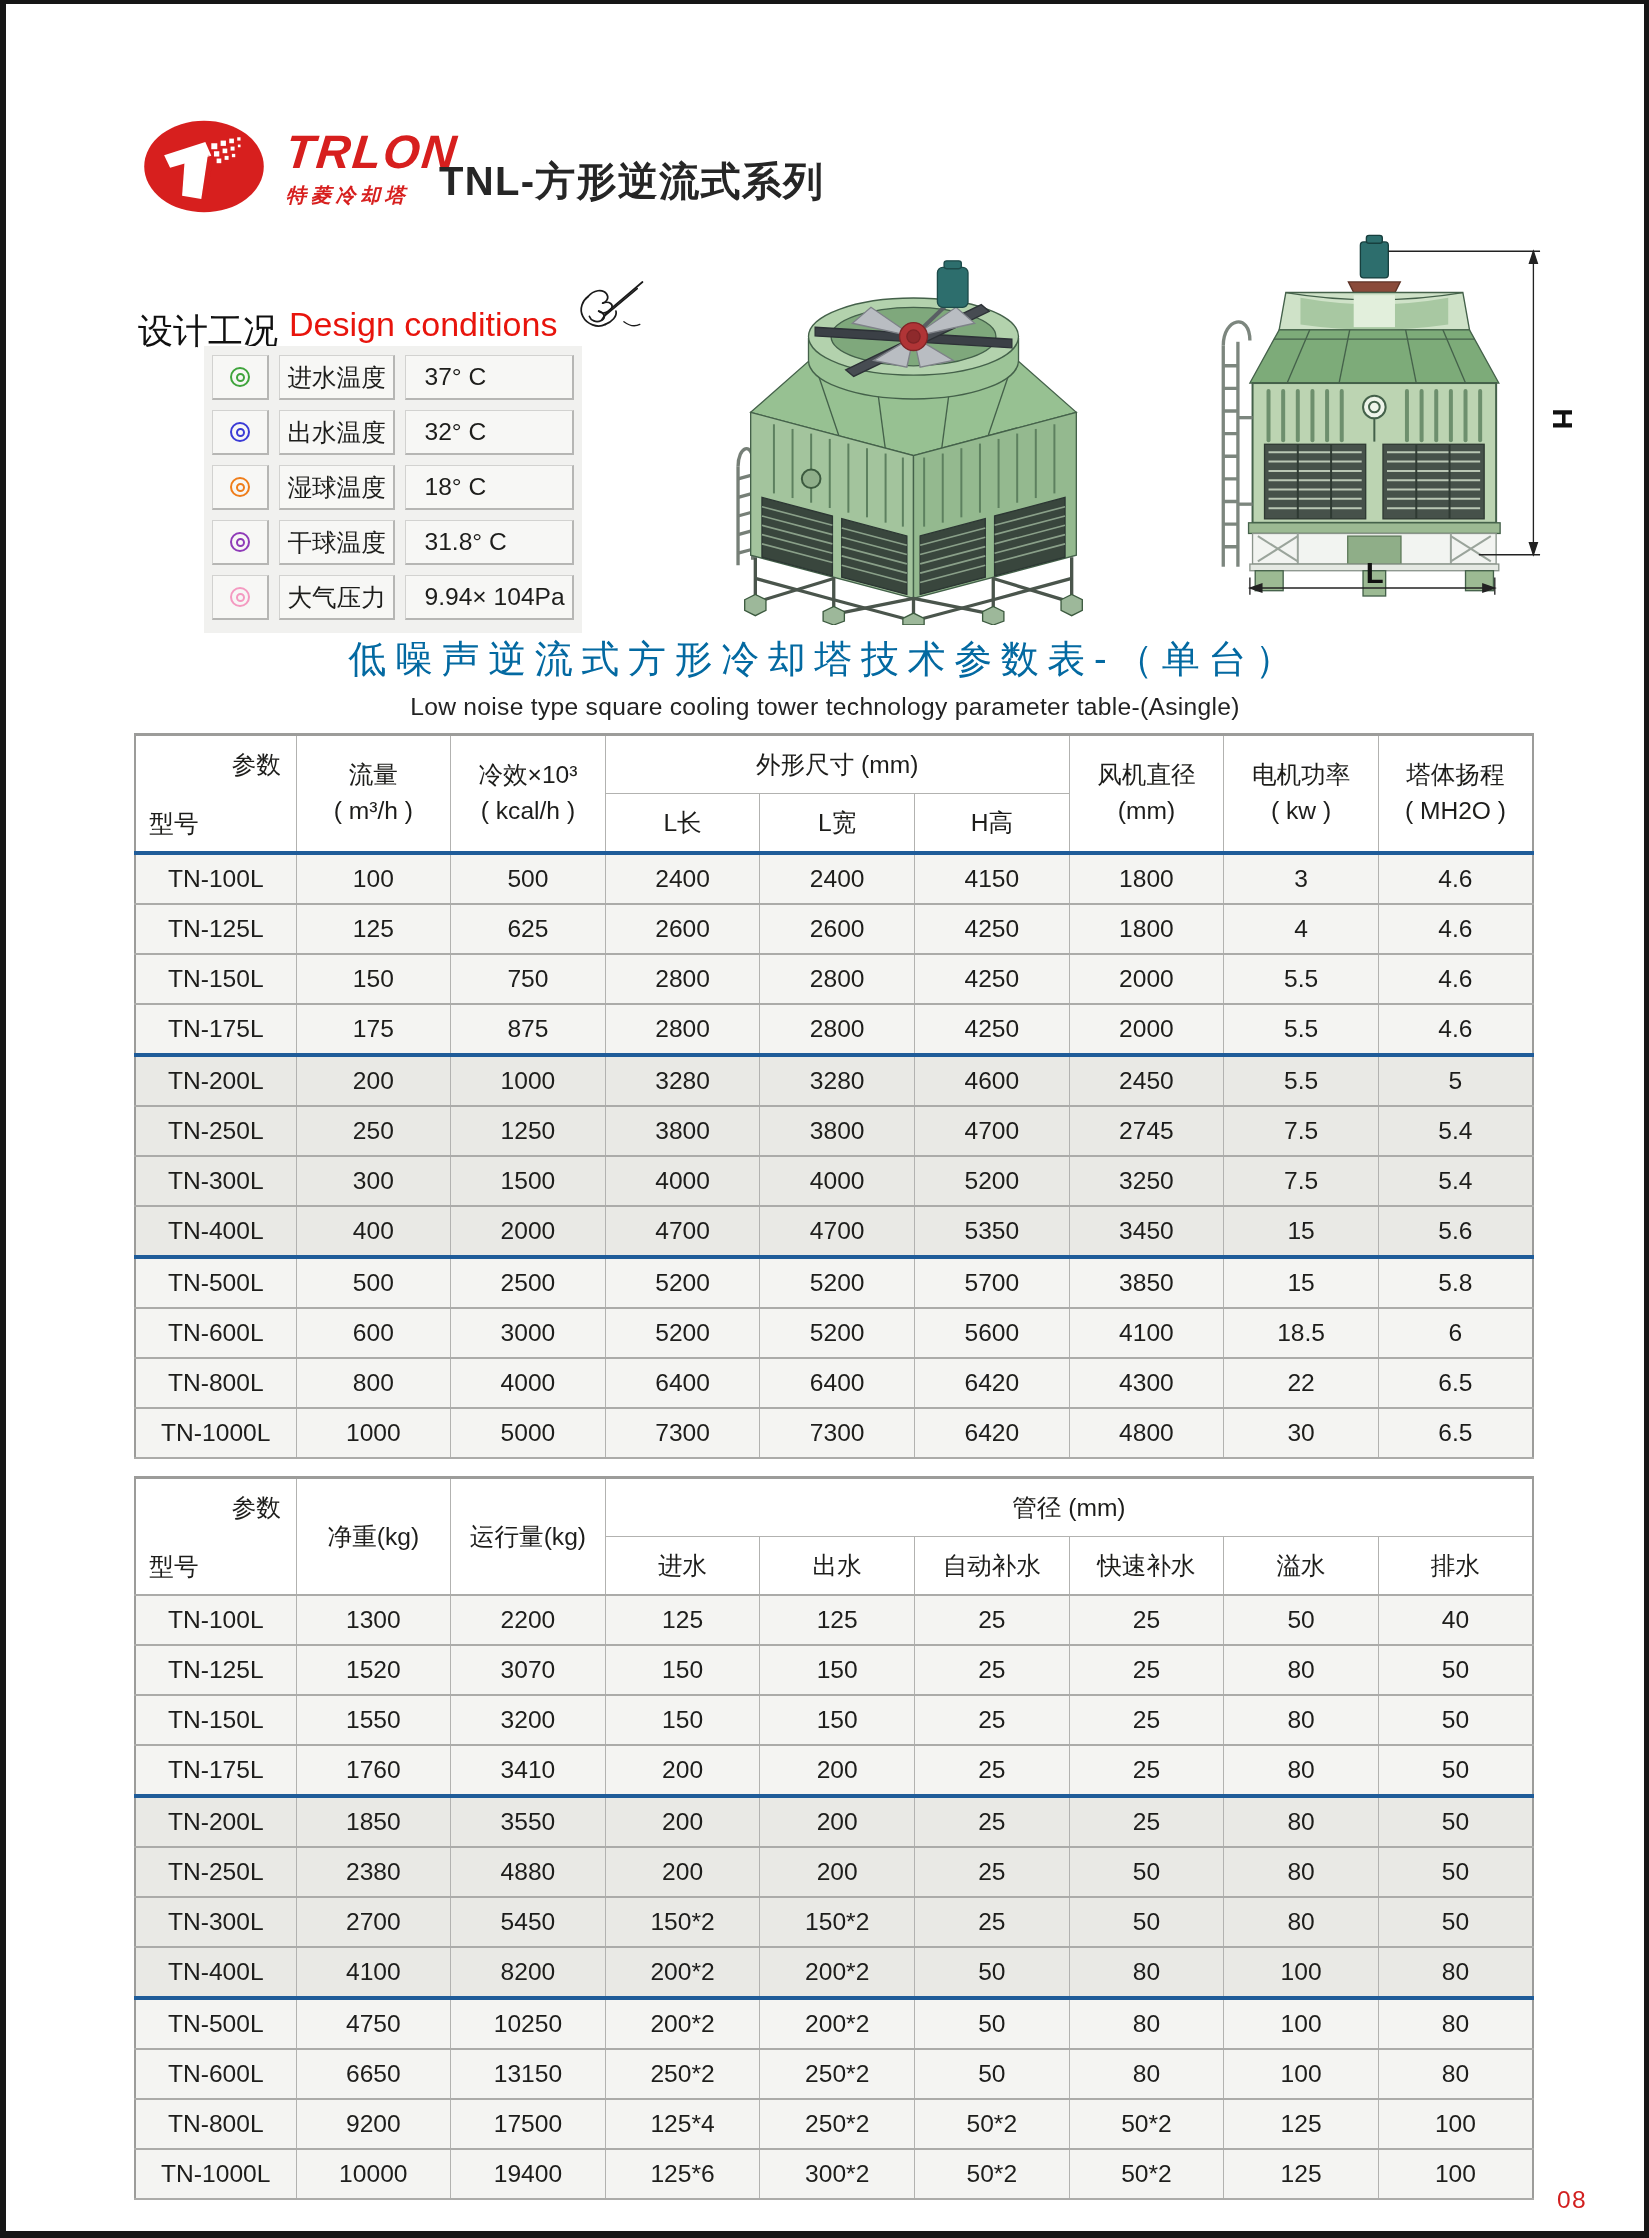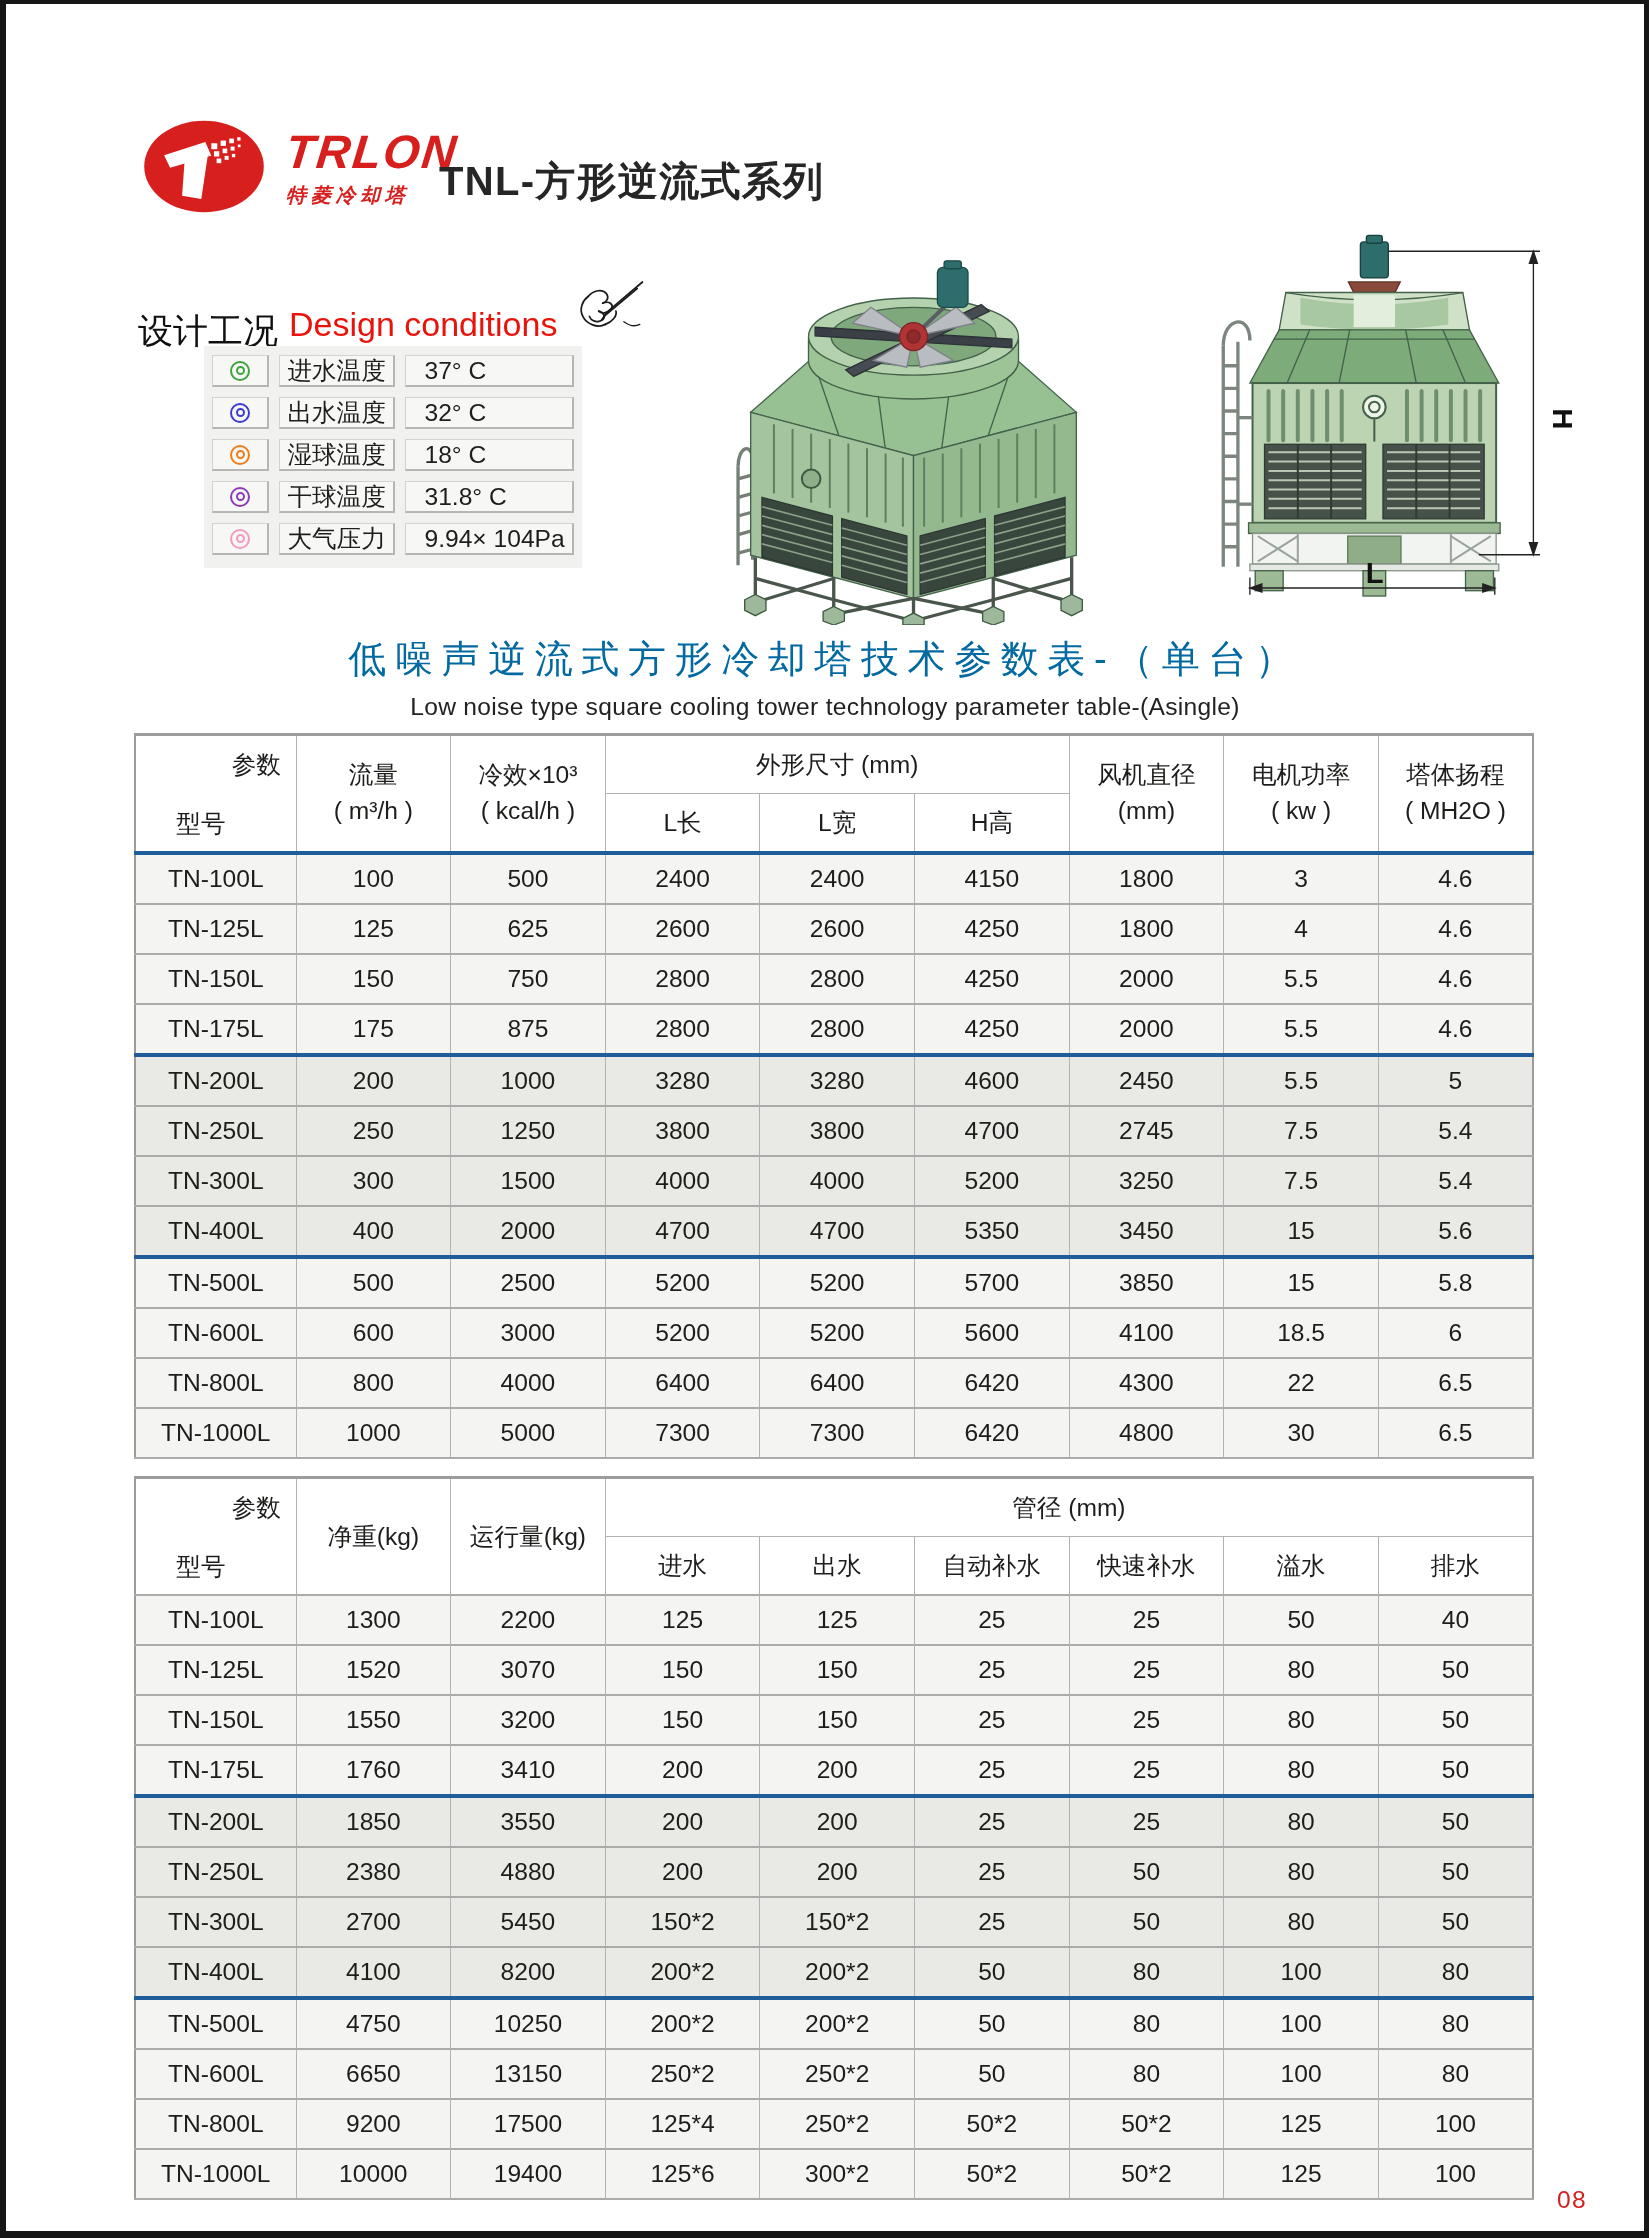--- a/index.html
+++ b/index.html
@@ -15,21 +15,21 @@
   .logo-brand { font-size:47px; font-weight:800; font-style:italic; color:#d71f1e; letter-spacing:2px; transform:skewX(-6deg); line-height:1; }
   .logo-cn { font-size:20px; font-weight:700; font-style:italic; color:#d71f1e; letter-spacing:4.7px; margin-top:9.3px; line-height:1; }
   .series-title { position:absolute; left:433px; top:150px; font-size:40px; font-weight:800; letter-spacing:1.3px; color:#262626; }
   
   .dc-heading { position:absolute; left:132px; top:274px; display:flex; align-items:flex-end; gap:11px; }
   .dc-cn { font-size:35px; color:#101010; line-height:1; }
   .dc-en { font-size:34px; color:#e8140c; line-height:1.1; border-bottom:1.3px solid #a9c0d8; padding-bottom:4px; }
   .dc-hand { margin-bottom:13.3px; }
   .dc-panel { position:absolute; left:198px; top:342px; width:378px; background:#f1f1ef; padding:9.3px 8px 2.7px 8px; box-sizing:border-box; }
   .dc-row { display:flex; gap:10px; margin-bottom:10px; }
-  .dc-box { background:#f7f7f5; border:0.7px solid #d2d2d0; border-right:2px solid #b6b6b4; border-bottom:2px solid #b6b6b4; box-sizing:border-box; height:32px; display:flex; align-items:center; }
+  .dc-box { background:#f7f7f5; border:0.7px solid #d2d2d0; border-right:2px solid #b6b6b4; border-bottom:2px solid #b6b6b4; box-sizing:border-box; height:45px; display:flex; align-items:center; }
   .dc-icon { width:58px; justify-content:center; }
   .dc-label { width:117px; justify-content:center; font-size:24.6px; }
   .dc-value { width:171px; padding-left:18.6px; font-size:24.6px; }
   .ring { width:16px; height:16px; border-radius:50%; border:2px solid; display:flex; align-items:center; justify-content:center; }
   .ring-in { width:5.3px; height:5.3px; border-radius:50%; border:2px solid; }
   
   .tower-iso { position:absolute; left:668px; top:189px; }
   .tower-front { position:absolute; left:1180px; top:214px; }
   
   .sec { position:absolute; top:630px; left:0; right:0; text-align:center; }
@@ -44,21 +44,21 @@
   .ptable thead th div { line-height:1.25; }
   .ptable thead th .h2 { margin-top:5.3px; }
   .ptable tbody td { height:48px; font-size:24.6px; font-weight:400; background:#f4f4f2; border-bottom-width:2px; border-bottom-color:#ababa9; }
   .ptable tbody tr.dark td { background:#e9e9e5; }
   .ptable tbody tr.bsep td { border-bottom:4px solid #1f5c99; }
   #table1 thead th.rs, #table1 thead tr.sub th { border-bottom:4px solid #1f5c99; }
   #table2 thead th.rs, #table2 thead tr.sub th { border-bottom:2px solid #ababa9; }
   th.corner { position:relative;
     background:linear-gradient(to bottom right,#fff calc(50% - 0.7px),#9a9a9a calc(50% - 0.7px),#9a9a9a calc(50% + 0.7px),#fff calc(50% + 0.7px)); }
   th.corner .c-top { position:absolute; top:13.3px; right:14.6px; font-size:24.6px; }
-  th.corner .c-bot { position:absolute; bottom:10.6px; left:13.3px; font-size:24.6px;margin-left:27px; }
+  th.corner .c-bot { position:absolute; bottom:10.6px; left:13.3px; font-size:24.6px; }
   .pageno { position:absolute; right:57px; bottom:17.3px; color:#d21f1f; font-size:24.6px; letter-spacing:1.3px; }
 </style>
 </head>
 <body>
 
 <div class="page">
 
   <div class="logo">
     <svg width="124" height="97" viewBox="0 0 186 146">
       <ellipse cx="93" cy="73" rx="90" ry="69" fill="#d71f1e"></ellipse>

